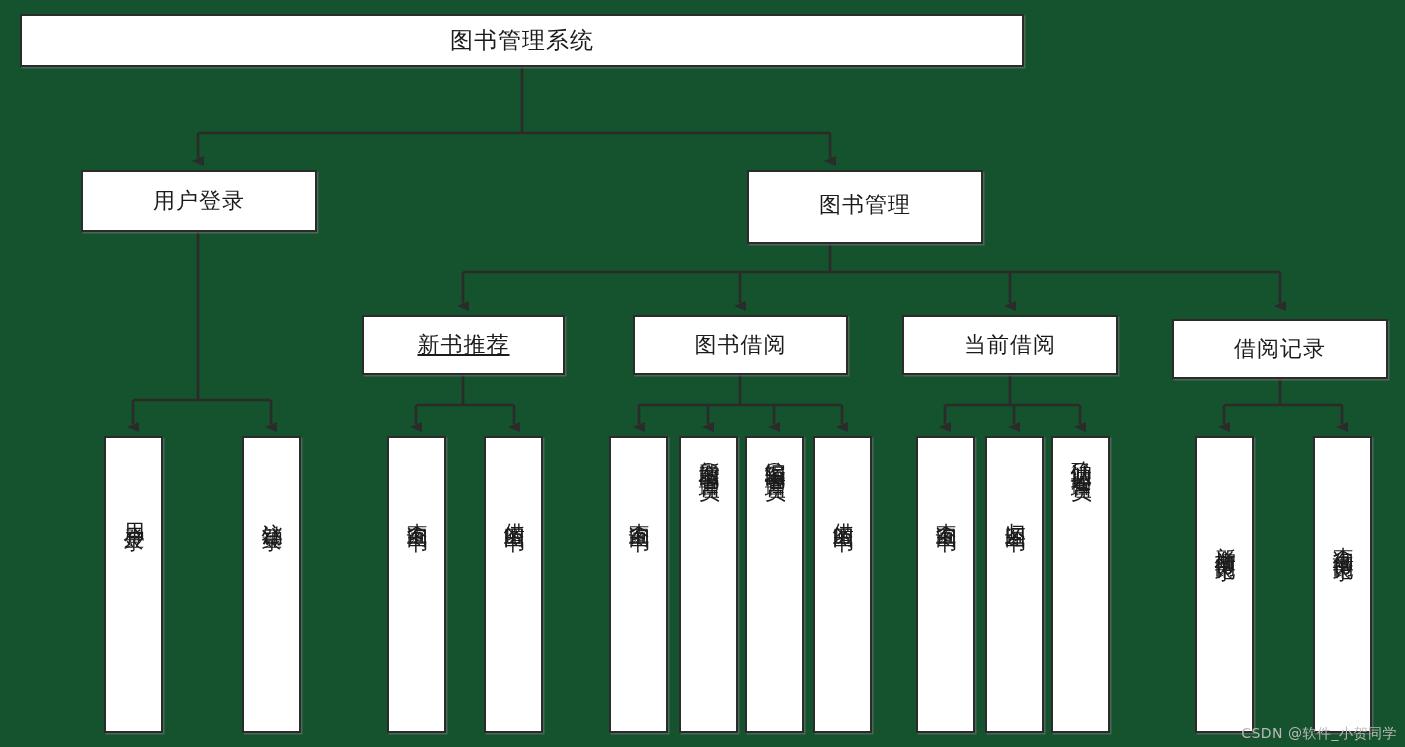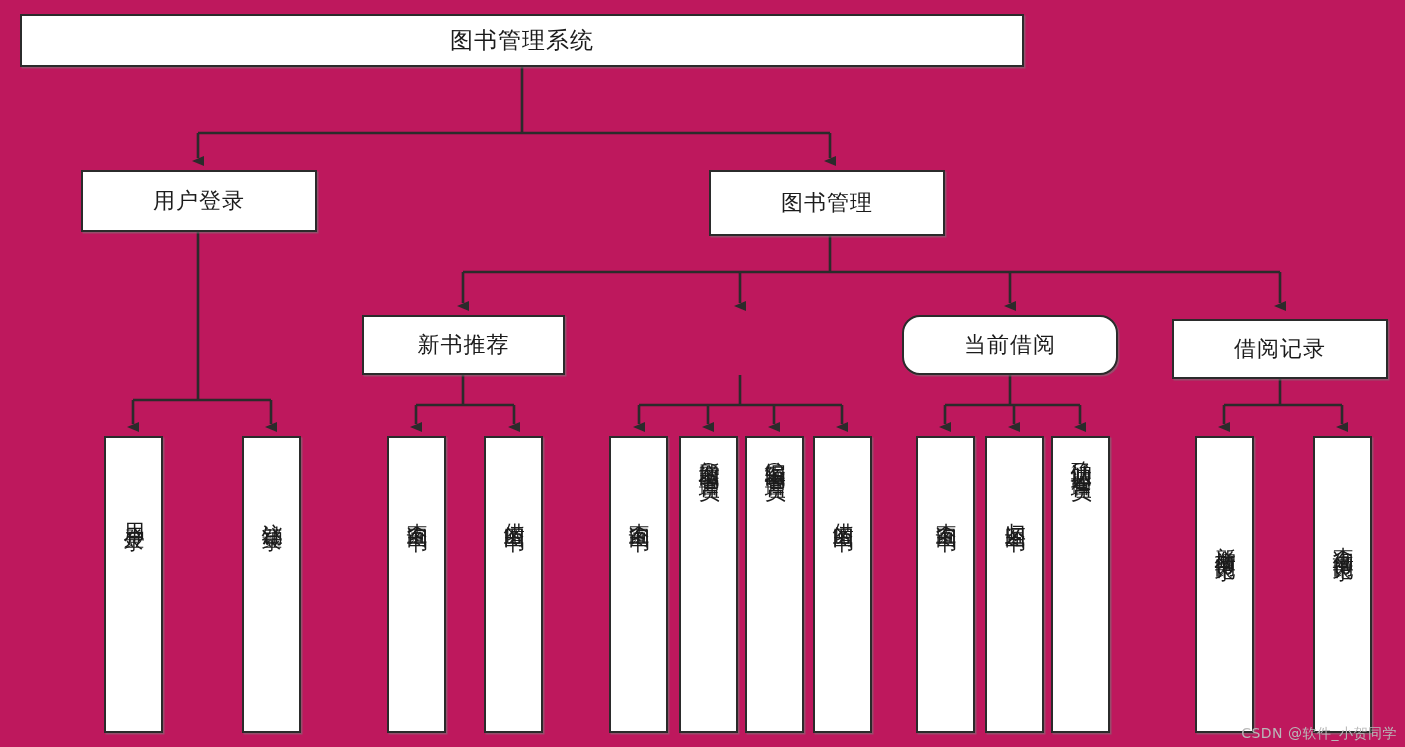--- a/index.html
+++ b/index.html
@@ -8,21 +8,21 @@
     padding: 0;
     background: #ffffff;
   }
   body {
     font-family: "DejaVu Sans", "Liberation Sans", sans-serif;
   }
   #canvas {
     position: relative;
     width: 1405px;
     height: 747px;
-    background: #be185d;
+    background: #14532d;
     overflow: hidden;
   }
   svg.connectors {
     position: absolute;
     left: 0;
     top: 0;
     width: 1405px;
     height: 747px;
     pointer-events: none;
   }
@@ -131,28 +131,31 @@
     </g>
   </svg>
 
   <div class="node horiz root" style="left:20px; top:14px; width:1004px; height:53px;">
     <span>图书管理系统</span>
   </div>
 
   <div class="node horiz" style="left:81px; top:170px; width:236px; height:62px;">
     <span>用户登录</span>
   </div>
-  <div class="node horiz" style="left:709px; top:170px; width:236px; height:66px;">
+  <div class="node horiz" style="left:747px; top:170px; width:236px; height:74px;font-family:Liberation Mono, monospace;">
     <span>图书管理</span>
   </div>
 
-  <div class="node horiz" style="left:362px; top:315px; width:203px; height:60px;">
+  <div class="node horiz" style="left:362px; top:315px; width:203px; height:60px;text-decoration:underline;">
     <span>新书推荐</span>
   </div>
-  <div class="node horiz" style="left:902px; top:315px; width:216px; height:60px;border-radius:18px;">
+  <div class="node horiz" style="left:633px; top:315px; width:215px; height:60px;">
+    <span>图书借阅</span>
+  </div>
+  <div class="node horiz" style="left:902px; top:315px; width:216px; height:60px;">
     <span>当前借阅</span>
   </div>
   <div class="node horiz" style="left:1172px; top:319px; width:216px; height:60px;">
     <span>借阅记录</span>
   </div>
 
   <div class="node vert mid" style="left:104px; top:436px; width:59px; height:297px;">
     <span class="vtext">用户登录</span>
   </div>
   <div class="node vert mid" style="left:242px; top:436px; width:59px; height:297px;">

